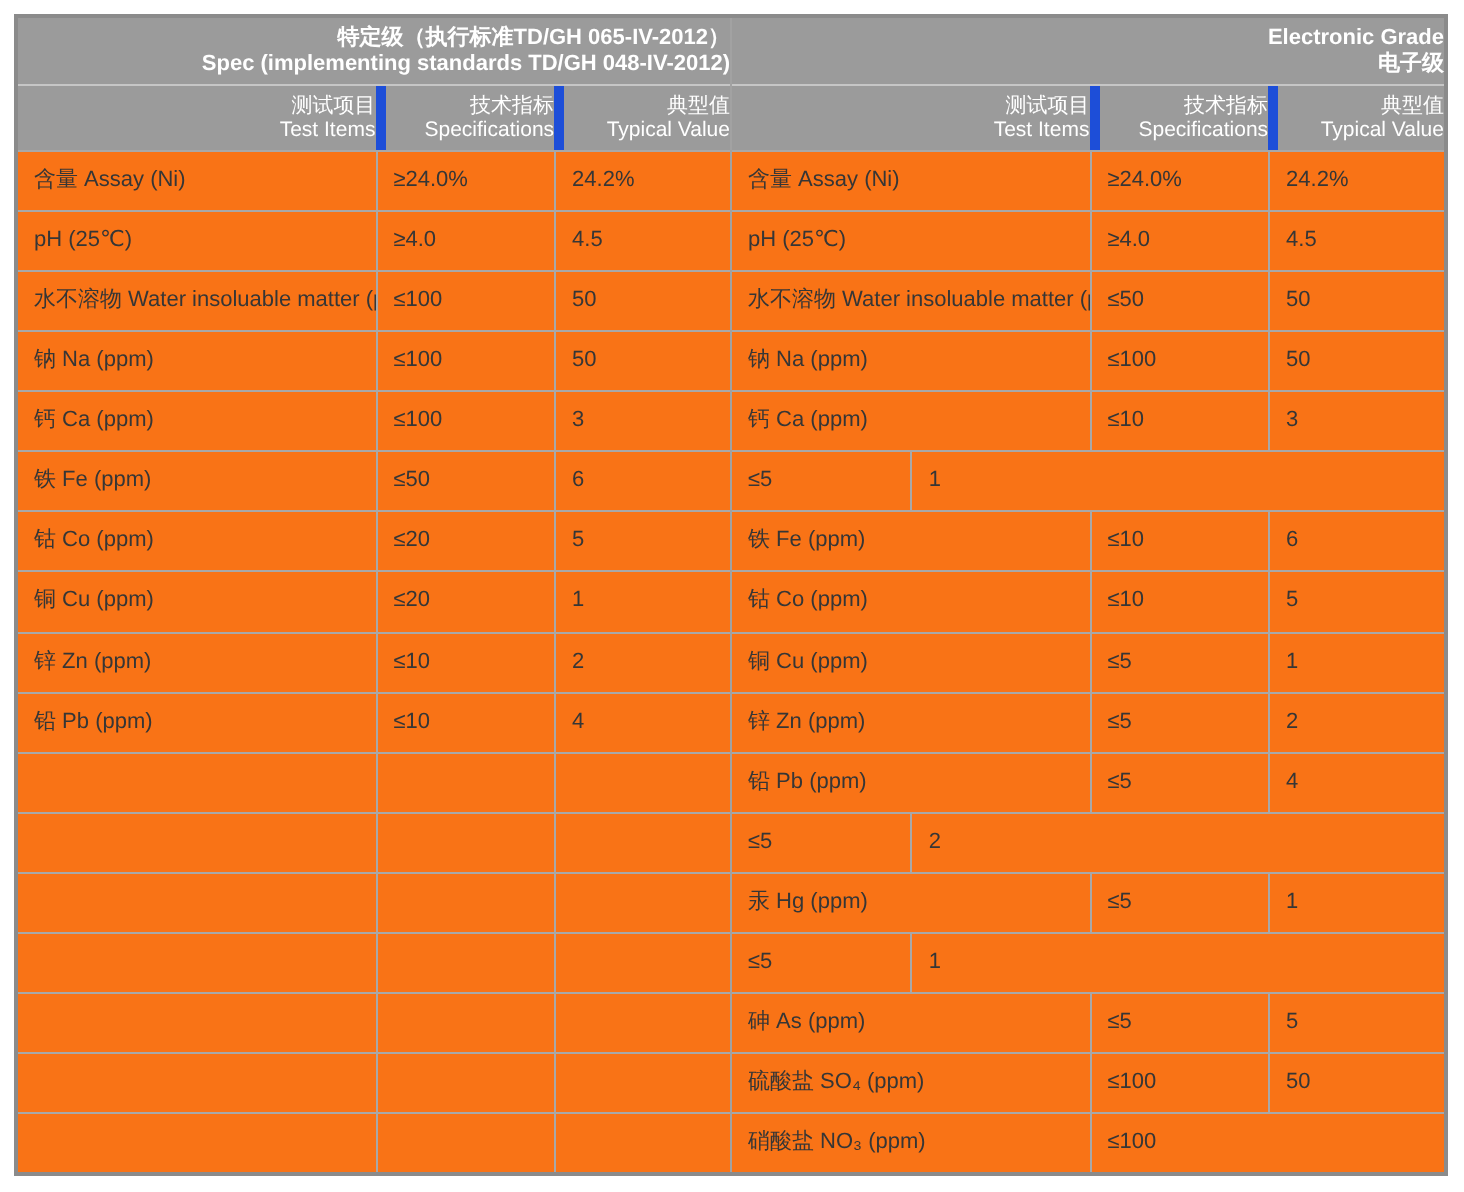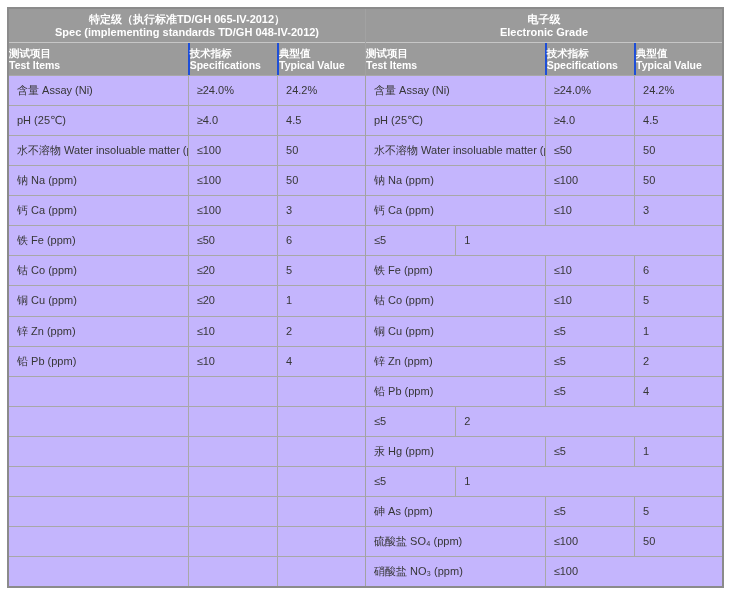--- a/index.html
+++ b/index.html
@@ -12,39 +12,39 @@
     position:absolute;left:7px;top:7px;width:717px;height:581px;
     box-sizing:border-box;border:2px solid #8b8b8b;
     display:flex;background:#fff;
   }
   .section{flex:1 1 0;min-width:0;display:flex;flex-direction:column}
   .section+.section{border-left:1px solid #a2a2a2}
   
   .title-band{
     height:33px;flex:0 0 33px;background:#9b9b9b;color:#fff;
     display:flex;flex-direction:column;justify-content:center;
-    text-align:center;font-weight:bold;font-size:11px;line-height:13px;
+    text-align:right;font-weight:bold;font-size:11px;line-height:13px;
     border-bottom:1px solid #c6c6c6;
   }
   .col-band{
     height:32px;flex:0 0 32px;background:#9b9b9b;color:#fff;
     display:flex;border-bottom:1px solid #a8a8a8;
   }
   .col-band .ch{
     display:flex;flex-direction:column;justify-content:center;
-    text-align:left;font-weight:bold;font-size:10.5px;line-height:12px;
+    text-align:right;font-weight:normal;font-size:10.5px;line-height:12px;
     box-sizing:border-box;
   }
-  .col-band .ch+.ch{border-left:2px solid #1d4ed8}
+  .col-band .ch+.ch{border-left:5px solid #1d4ed8}
   .c1{width:50.2%;flex:0 0 auto}
   .c2{width:25.1%;flex:0 0 auto}
   .c3{flex:1 1 auto}
   
   .tbody{flex:1 1 auto;display:flex;flex-direction:column}
-  .tr{flex:1 1 0;display:flex;border-bottom:1px solid #a8a8a8;background:#c4b5fd}
+  .tr{flex:1 1 0;display:flex;border-bottom:1px solid #a8a8a8;background:#f97316}
   .tr:last-child{border-bottom:none}
   .td{
     box-sizing:border-box;display:flex;align-items:center;
     padding-left:8px;padding-right:4px;
     font-size:11px;color:#363636;line-height:13px;
     overflow:hidden;white-space:nowrap;
   }
   .td+.td{border-left:1px solid #a8a8a8}
 </style>
 </head>
@@ -155,22 +155,22 @@
       <div class="tr">
           <div class="td c1"></div>
           <div class="td c2"></div>
           <div class="td c3"></div>
         </div>
     </div>
   </section>
 
   <section class="section">
     <div class="title-band">
+      <div>Electronic Grade</div>
       <div>电子级</div>
-      <div>Electronic Grade</div>
     </div>
     <div class="col-band">
       <div class="ch c1">
         <div>测试项目</div>
         <div>Test Items</div>
       </div>
       <div class="ch c2">
         <div>技术指标</div>
         <div>Specifications</div>
       </div>

